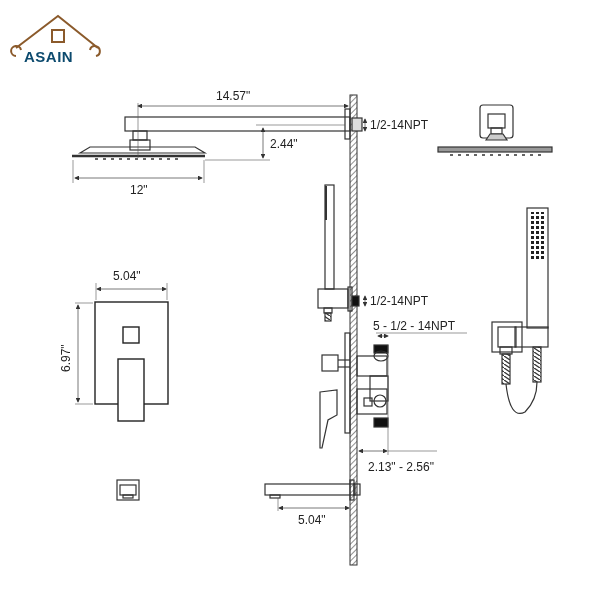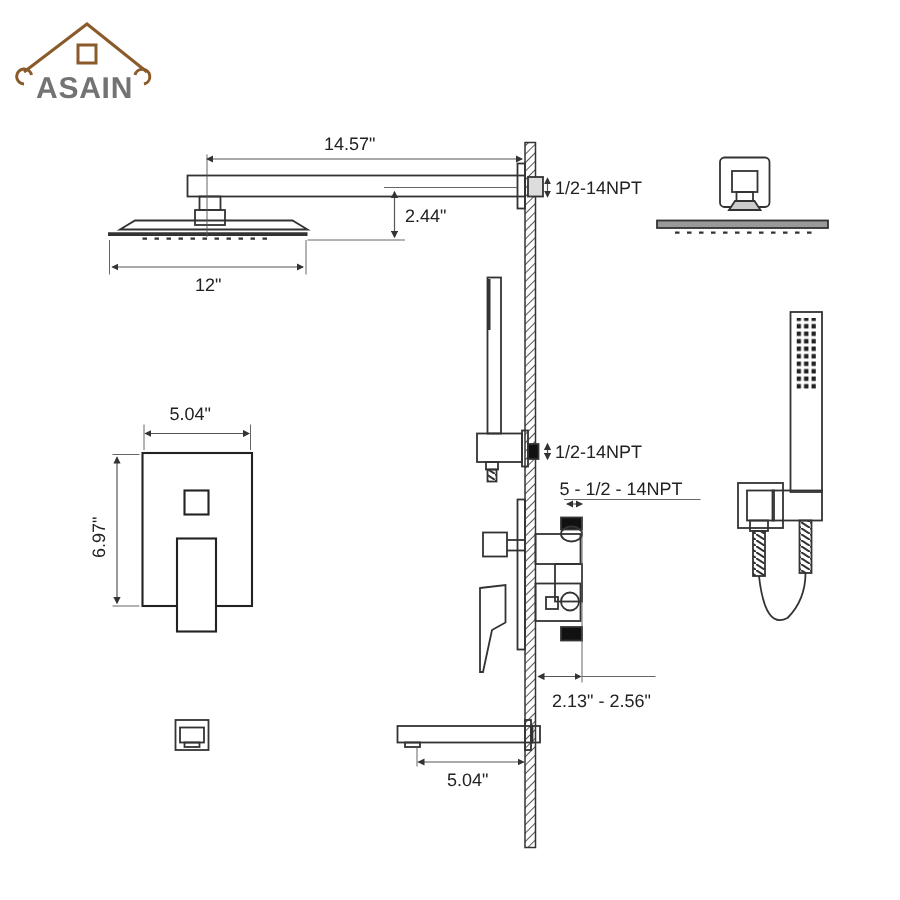--- a/index.html
+++ b/index.html
@@ -1,18 +1,18 @@
 <!DOCTYPE html>
 <html><head>
 <meta charset="utf-8">
 <style>
   html, body { margin:0; padding:0; background:#ffffff; }
   body { width:600px; height:600px; position:relative; overflow:hidden; font-family:"Liberation Sans", sans-serif; }
   .logo { position:absolute; left:10px; top:12px; width:92px; height:52px; }
-  .logo-text { position:absolute; left:14px; top:36px; font-size:20px; font-weight:bold; color:#737373; letter-spacing:0.5px; font-family:"Liberation Sans", sans-serif; }
+  .logo-text { position:absolute; left:14px; top:36px; font-size:15px; font-weight:bold; color:#0c4a6e; letter-spacing:0.5px; font-family:"Liberation Sans", sans-serif; }
   svg.drawing { position:absolute; left:0; top:0; }
   .lbl { font-family:"Liberation Sans", sans-serif; font-size:12px; fill:#222; }
 </style>
 </head>
 <body>
 
 <div class="logo">
   <svg width="92" height="52" viewBox="0 0 92 52">
     <polyline points="6,36 48,4 88,36" fill="none" stroke="#8B5A2B" stroke-width="2"></polyline>
     <rect x="42" y="18" width="12" height="12" fill="none" stroke="#8B5A2B" stroke-width="2"></rect>

